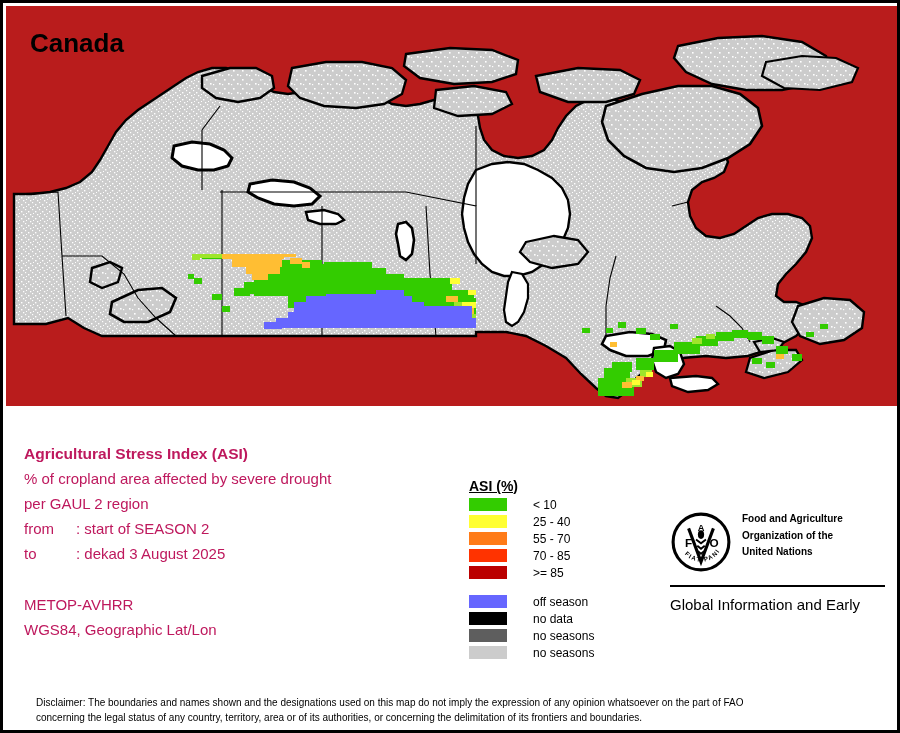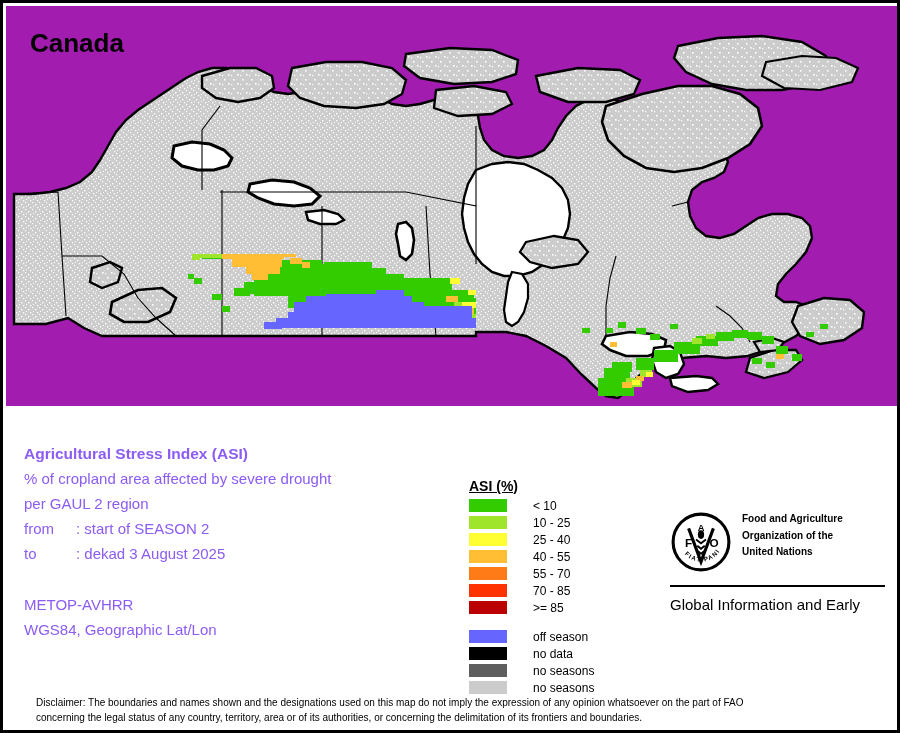--- a/index.html
+++ b/index.html
@@ -20,49 +20,49 @@
     font-size:26px;font-weight:bold;color:#000;
     letter-spacing:0px;
     z-index:40;
   }
 
   
   #map-area{
     position:absolute;left:3px;top:3px;
     width:894px;height:400px;
     overflow:hidden;
-    background:#a21caf;
+    background:#b91c1c;
   }
   #map-area svg{display:block;}
 
   
   #info-block{
     position:absolute;left:21px;top:438px;
     width:420px;
-    color:#8b5cf6;
+    color:#be185d;
   }
   #info-block .line{font-size:15px;line-height:25px;white-space:nowrap;}
   #info-block .line.bold{font-weight:bold;font-size:15.5px;}
   #info-block .gap{height:26px;}
   .lbl{display:inline-block;width:52px;}
 
   
   #legend{
     position:absolute;left:440px;top:434px;
     width:200px;
     margin-top:40px;
   }
   #legend-title{
     font-size:14px;font-weight:bold;
     text-decoration:underline;
     margin-left:26px;margin-bottom:4px;
     display:inline-block;
   }
   .legend-row{
-    display:flex;align-items:center;
+    display:flex;align-items:flex-start;
     height:15px;margin-bottom:2px;
   }
   .legend-row .sw{
     width:38px;height:13px;margin-left:26px;
     flex:0 0 auto;
   }
   .legend-row .lab{
     font-size:12px;margin-left:26px;white-space:nowrap;color:#000;
   }
   #legend-gap{height:12px;}
@@ -393,30 +393,22 @@
   </div>
 
   <div id="legend">
     <div id="legend-title">ASI (%)</div>
 
     <div class="legend-row">
       <span class="sw" style="background:#33cc00"></span>
       <span class="lab">&lt; 10</span>
     </div>
     <div class="legend-row">
-      <span class="sw" style="background:#9ee52b"></span>
-      <span class="lab">10 - 25</span>
-    </div>
-    <div class="legend-row">
       <span class="sw" style="background:#ffff33"></span>
       <span class="lab">25 - 40</span>
-    </div>
-    <div class="legend-row">
-      <span class="sw" style="background:#ffbe33"></span>
-      <span class="lab">40 - 55</span>
     </div>
     <div class="legend-row">
       <span class="sw" style="background:#ff7b18"></span>
       <span class="lab">55 - 70</span>
     </div>
     <div class="legend-row">
       <span class="sw" style="background:#ff3300"></span>
       <span class="lab">70 - 85</span>
     </div>
     <div class="legend-row">

